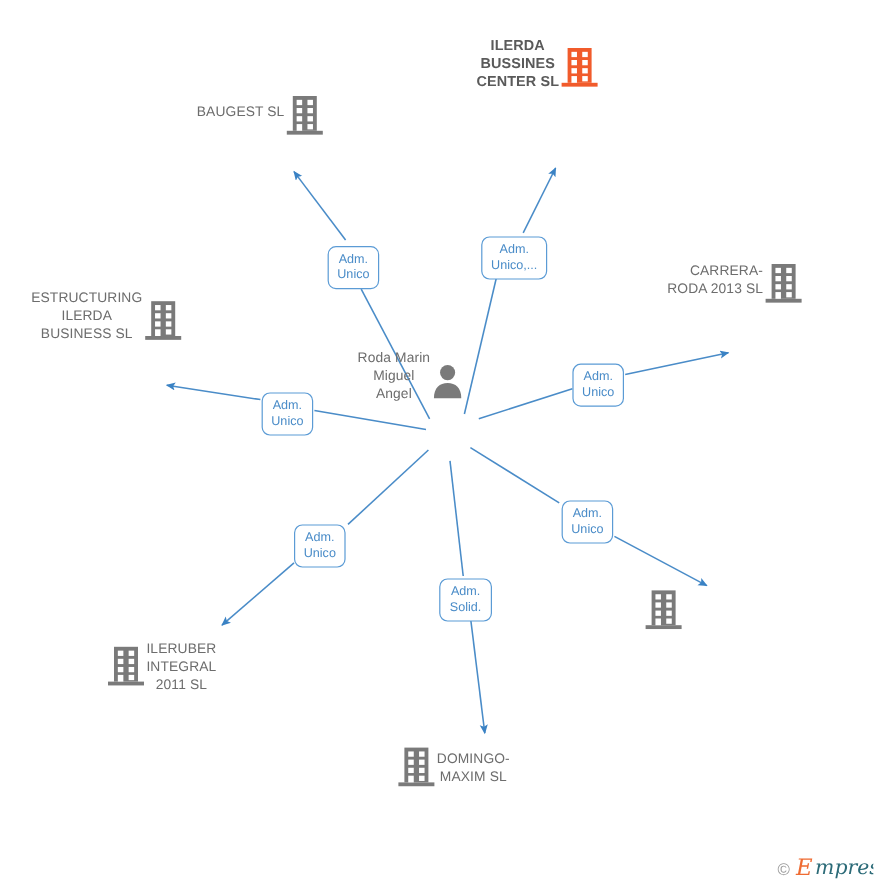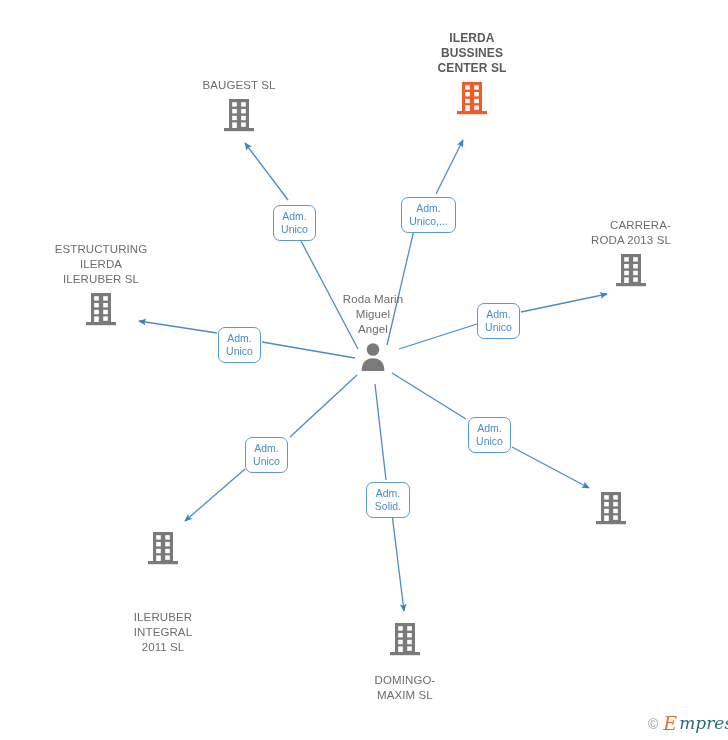--- a/index.html
+++ b/index.html
@@ -21,21 +21,21 @@
     position: absolute;
     left: 0;
     top: 0;
     width: 728px;
     height: 740px;
     pointer-events: none;
   }
   .node {
     position: absolute;
     display: flex;
-    flex-direction: column;
+    flex-direction: row;
     align-items: center;
     width: 150px;
     text-align: center;
   }
   .node-label {
     font-size: 11.5px;
     line-height: 15px;
     color: #6d6d6d;
     letter-spacing: 0.1px;
     white-space: pre-line;
@@ -206,21 +206,21 @@
         <rect x="19.2" y="18.8" width="4.6" height="4.4" fill="#ffffff"></rect>
         <rect x="10.2" y="25.4" width="4.6" height="5.6" fill="#ffffff"></rect>
         <rect x="19.2" y="25.4" width="4.6" height="4.4" fill="#ffffff"></rect>
       </svg>
     </span>
   </div>
 
   <div class="node" style="left:26px; top:242px; width:150px;">
     <div class="node-label node-label-top">ESTRUCTURING
 ILERDA
-ILERUBER SL</div>
+BUSINESS SL</div>
     <span class="node-icon">
       <svg width="34" height="36" viewBox="0 0 34 36">
         <rect x="7" y="2" width="20" height="29" fill="#7a7a7a"></rect>
         <rect x="2" y="31" width="30" height="3.2" fill="#7a7a7a"></rect>
         <rect x="10.2" y="5.2" width="4.6" height="4.4" fill="#ffffff"></rect>
         <rect x="19.2" y="5.2" width="4.6" height="4.4" fill="#ffffff"></rect>
         <rect x="10.2" y="12" width="4.6" height="4.4" fill="#ffffff"></rect>
         <rect x="19.2" y="12" width="4.6" height="4.4" fill="#ffffff"></rect>
         <rect x="10.2" y="18.8" width="4.6" height="4.4" fill="#ffffff"></rect>
         <rect x="19.2" y="18.8" width="4.6" height="4.4" fill="#ffffff"></rect>
@@ -240,41 +240,41 @@
         <rect x="10.2" y="12" width="4.6" height="4.4" fill="#ffffff"></rect>
         <rect x="19.2" y="12" width="4.6" height="4.4" fill="#ffffff"></rect>
         <rect x="10.2" y="18.8" width="4.6" height="4.4" fill="#ffffff"></rect>
         <rect x="19.2" y="18.8" width="4.6" height="4.4" fill="#ffffff"></rect>
         <rect x="10.2" y="25.4" width="4.6" height="5.6" fill="#ffffff"></rect>
         <rect x="19.2" y="25.4" width="4.6" height="4.4" fill="#ffffff"></rect>
       </svg>
     </span>
   </div>
 
-  <div class="node" style="left:88px; top:530px; width:150px;gap:40px;">
+  <div class="node" style="left:88px; top:530px; width:150px;">
     <span class="node-icon">
       <svg width="34" height="36" viewBox="0 0 34 36">
         <rect x="7" y="2" width="20" height="29" fill="#7a7a7a"></rect>
         <rect x="2" y="31" width="30" height="3.2" fill="#7a7a7a"></rect>
         <rect x="10.2" y="5.2" width="4.6" height="4.4" fill="#ffffff"></rect>
         <rect x="19.2" y="5.2" width="4.6" height="4.4" fill="#ffffff"></rect>
         <rect x="10.2" y="12" width="4.6" height="4.4" fill="#ffffff"></rect>
         <rect x="19.2" y="12" width="4.6" height="4.4" fill="#ffffff"></rect>
         <rect x="10.2" y="18.8" width="4.6" height="4.4" fill="#ffffff"></rect>
         <rect x="19.2" y="18.8" width="4.6" height="4.4" fill="#ffffff"></rect>
         <rect x="10.2" y="25.4" width="4.6" height="5.6" fill="#ffffff"></rect>
         <rect x="19.2" y="25.4" width="4.6" height="4.4" fill="#ffffff"></rect>
       </svg>
     </span>
     <div class="node-label node-label-bottom">ILERUBER
 INTEGRAL
 2011 SL</div>
   </div>
 
-  <div class="node" style="left:330px; top:621px; width:150px;gap:12px;">
+  <div class="node" style="left:330px; top:621px; width:150px;">
     <span class="node-icon">
       <svg width="34" height="36" viewBox="0 0 34 36">
         <rect x="7" y="2" width="20" height="29" fill="#7a7a7a"></rect>
         <rect x="2" y="31" width="30" height="3.2" fill="#7a7a7a"></rect>
         <rect x="10.2" y="5.2" width="4.6" height="4.4" fill="#ffffff"></rect>
         <rect x="19.2" y="5.2" width="4.6" height="4.4" fill="#ffffff"></rect>
         <rect x="10.2" y="12" width="4.6" height="4.4" fill="#ffffff"></rect>
         <rect x="19.2" y="12" width="4.6" height="4.4" fill="#ffffff"></rect>
         <rect x="10.2" y="18.8" width="4.6" height="4.4" fill="#ffffff"></rect>
         <rect x="19.2" y="18.8" width="4.6" height="4.4" fill="#ffffff"></rect>

